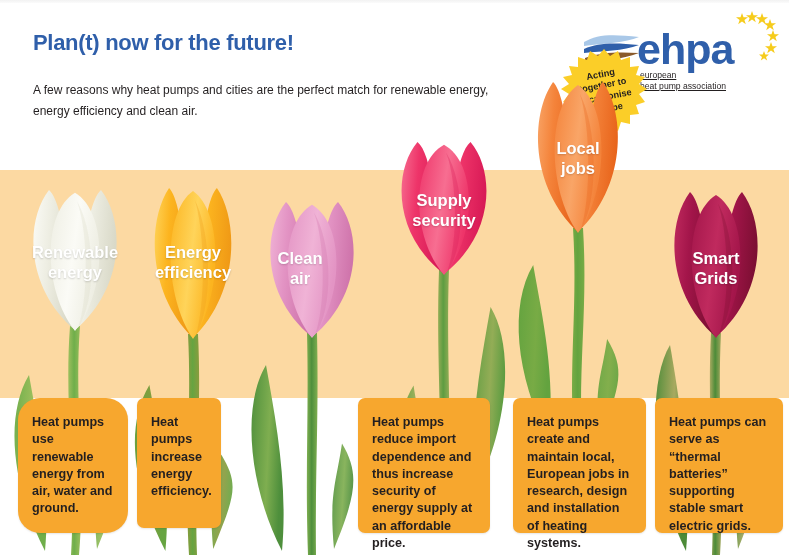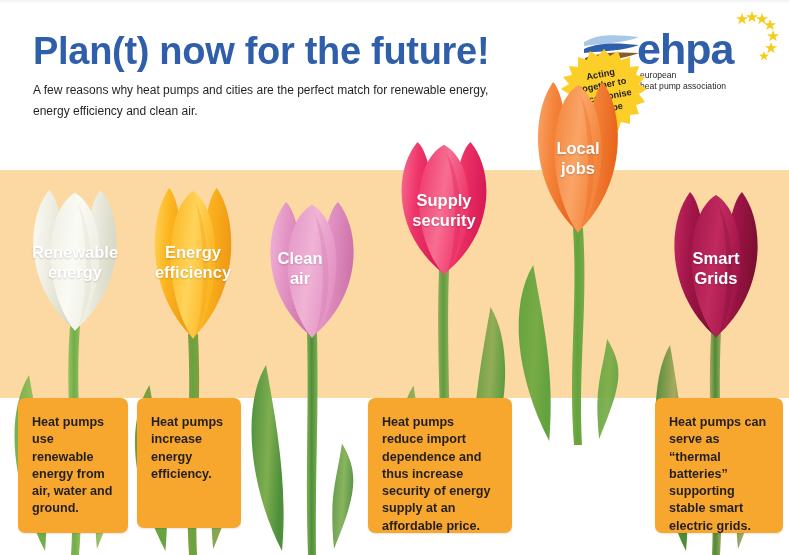--- a/index.html
+++ b/index.html
@@ -15,41 +15,42 @@
   #header {
     position:absolute; left:0; top:0; width:789px; height:170px;
     background:#ffffff;
   }
   #header-topline {
     position:absolute; left:0; top:0; width:789px; height:3px;
     background:linear-gradient(#f2f2f2,#fbfbfb);
   }
   #title {
     position:absolute; left:33px; top:30px;
-    font-size:38px; font-weight:bold; color:#2f5faa;
+    font-size:22px; font-weight:bold; color:#2f5faa;
     letter-spacing:-0.3px; white-space:nowrap;
   }
   #subtitle {
     position:absolute; left:33px; top:80px; width:470px;
     font-size:12px; line-height:21px; color:#231f20;
   }
 
   
   #logo-block {
     position:absolute; left:556px; top:8px; width:225px; height:120px;
   }
   #logo-wordmark {
     position:absolute; left:81px; top:20px;
     font-size:43px; font-weight:bold; color:#2f5faa;
     letter-spacing:-1px; line-height:43px;text-align:center;
   }
   #logo-tagline {
     position:absolute; left:84px; top:62px;
     font-size:8.6px; line-height:10.5px; color:#231f20;
     white-space:pre-line;
+    text-decoration:underline;
   }
   #logo-waves { position:absolute; left:27px; top:25px; }
   #logo-stars { position:absolute; left:174px; top:3px; }
 
   
   #badge {
     position:absolute; left:4px; top:40px; width:88px; height:88px;
   }
   #badge svg { position:absolute; left:0; top:0; }
   #badge-text {
@@ -357,25 +358,28 @@
         <path d="M105,167 C155,123.5 155,53.9 131,22 C115,36.5 111,116.25 105,167 Z" fill="url(#pg5)"></path>
         <path d="M105,168 C73,126.4 72,45.2 105,24.9 C138,45.2 137,126.4 105,168 Z" fill="url(#pc5)"></path>
         <path d="M107,33.6 C125,65.5 127,135.1 108,165 C119,130.75 118,65.5 107,33.6 Z" fill="#7d0f33" opacity="0.30"></path>
       </svg>
       <div class="flower-label" style="left: 20px; top: 78px;">Smart
 Grids</div>
     </div>
   </div>
 
 <div id="cards">
-    <div class="card" style="left: 18px; width: 110px; height: 135px;">
+    <div class="card" style="left: 18px; width: 110px; height: 135px; border-radius: 22px;">
       <p>Heat pumps use renewable energy from air, water and ground.</p>
     </div>
-    <div class="card" style="left: 137px; width: 104px; height: 130px;">
+    <div class="card" style="left: 137px; width: 84px; height: 130px;">
       <p>Heat pumps increase energy efficiency.</p>
     </div>
-    <div class="card" style="left: 368px; width: 144px; height: 135px;">
+    <div class="card" style="left: 358px; width: 132px; height: 135px;">
       <p>Heat pumps reduce import dependence and thus increase security of energy supply at an affordable price.</p>
+    </div>
+    <div class="card" style="left: 513px; width: 133px; height: 135px;">
+      <p>Heat pumps create and maintain local, European jobs in research, design and installation of heating systems.</p>
     </div>
     <div class="card" style="left: 655px; width: 128px; height: 135px;">
       <p>Heat pumps can serve as “thermal batteries” supporting stable smart electric grids.</p>
     </div>
   </div>
 
 </body></html>

